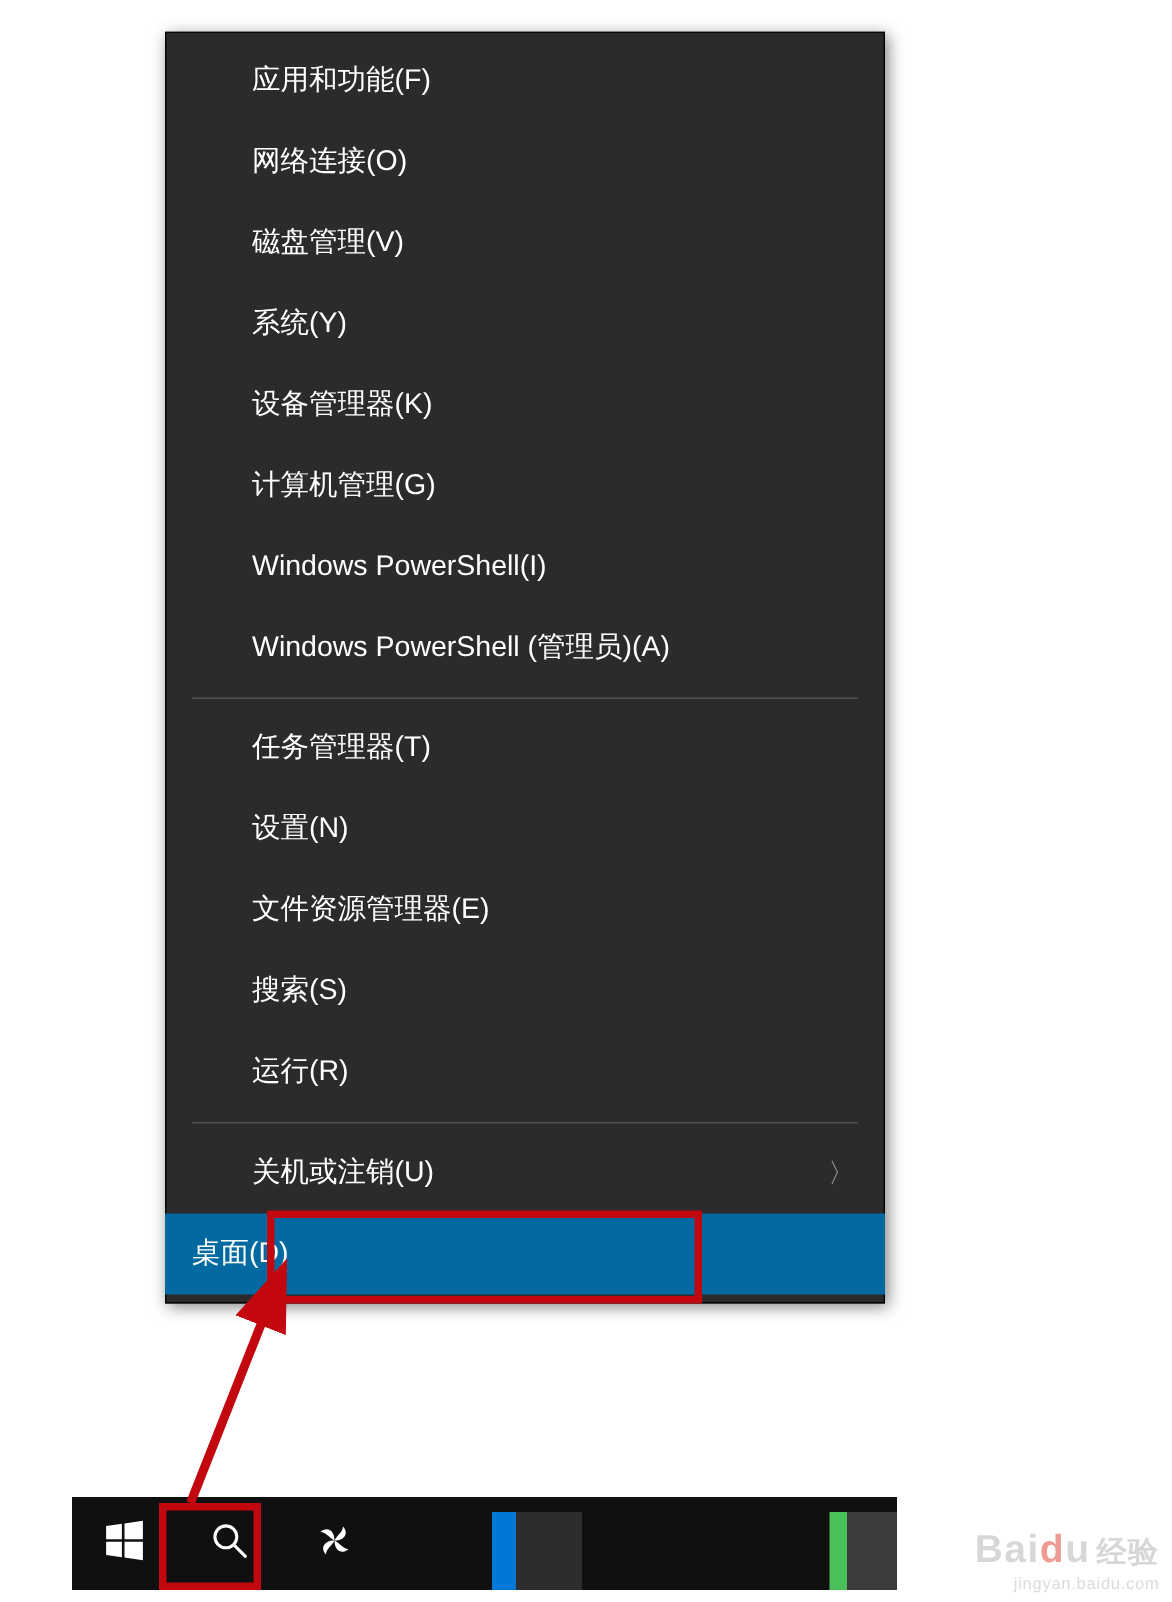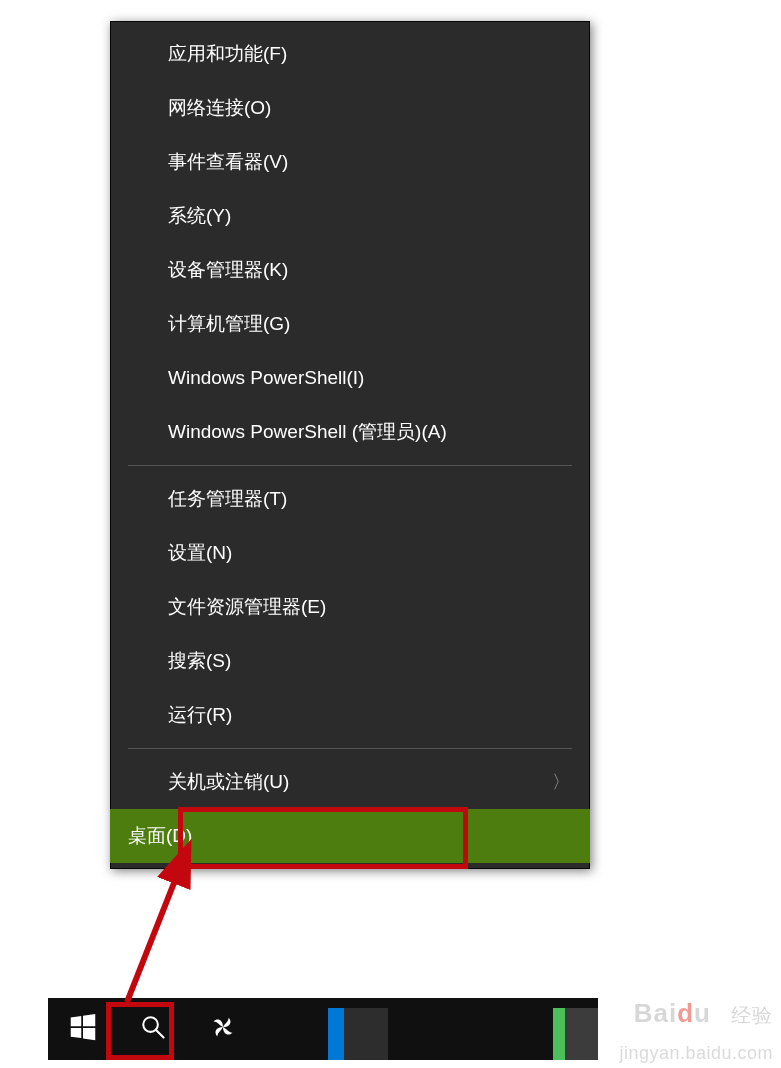--- a/index.html
+++ b/index.html
@@ -38,21 +38,21 @@
     padding: 15px 0 15px 58px;
     line-height: 24px;
     display: flex;
     justify-content: space-between;
     align-items: center;
     cursor: default;
     position: relative;
   }
 
   .menu-item.hover {
-    background: #4d7c0f;
+    background: #0369a1;
     padding-left: 18px;
   }
 
   .menu-item .chevron {
     margin-right: 20px;
     color: #9c9c9c;
     font-size: 18px;
   }
 
   .menu-sep {
@@ -130,38 +130,38 @@
     right: 8px;
     bottom: 6px;
     text-align: right;
     color: #b8b8b8;
     font-family: Arial, sans-serif;
     opacity: 0.55;
     line-height: 1;
   }
   .watermark .big { font-size: 26px; font-weight: bold; letter-spacing: 1px; }
   .watermark .big .accent { color: #e24a3b; }
-  .watermark .cn { font-size: 20px; margin-left: 20px; font-weight: normal;}
-  .watermark .small { font-size: 18px; letter-spacing: 0.5px; margin-top: 18px; color: #bcbcbc;}
+  .watermark .cn { font-size: 20px; margin-left: 4px; font-weight: bold;}
+  .watermark .small { font-size: 11px; letter-spacing: 0.5px; margin-top: 6px; color: #bcbcbc;}
 </style>
 </head>
 <body>
 
 <div class="stage">
 
   <div class="winx-menu">
 
     <div class="menu-item">
       <span>应用和功能(F)</span>
     </div>
     <div class="menu-item">
       <span>网络连接(O)</span>
     </div>
     <div class="menu-item">
-      <span>事件查看器(V)</span>
+      <span>磁盘管理(V)</span>
     </div>
     <div class="menu-item">
       <span>系统(Y)</span>
     </div>
     <div class="menu-item">
       <span>设备管理器(K)</span>
     </div>
     <div class="menu-item">
       <span>计算机管理(G)</span>
     </div>

